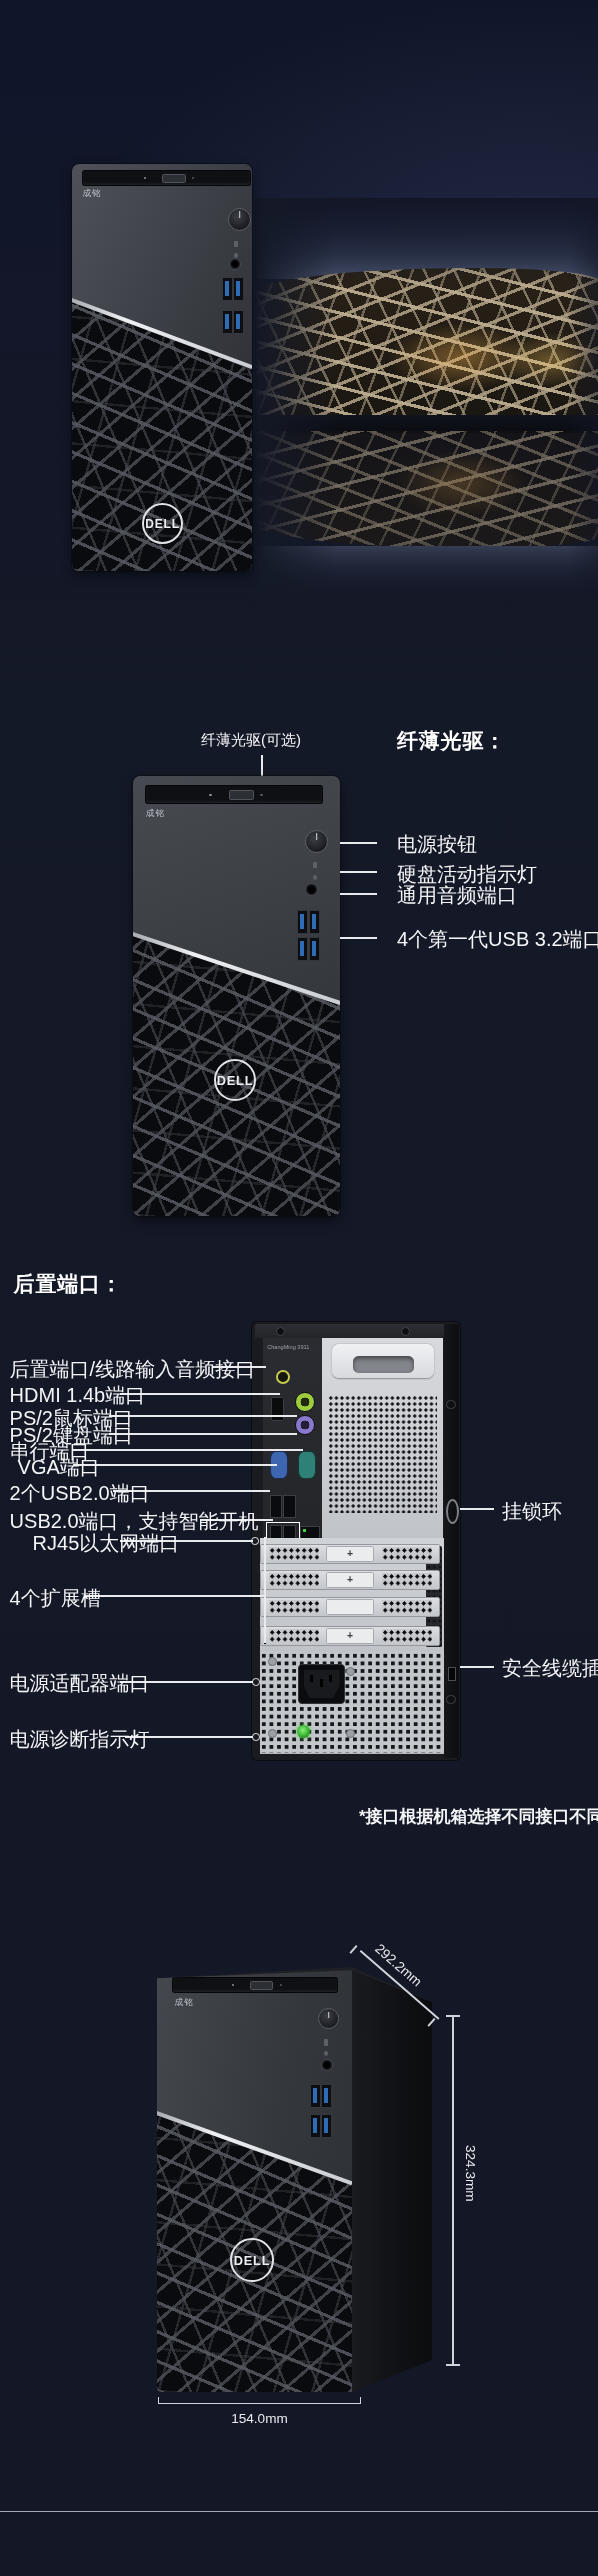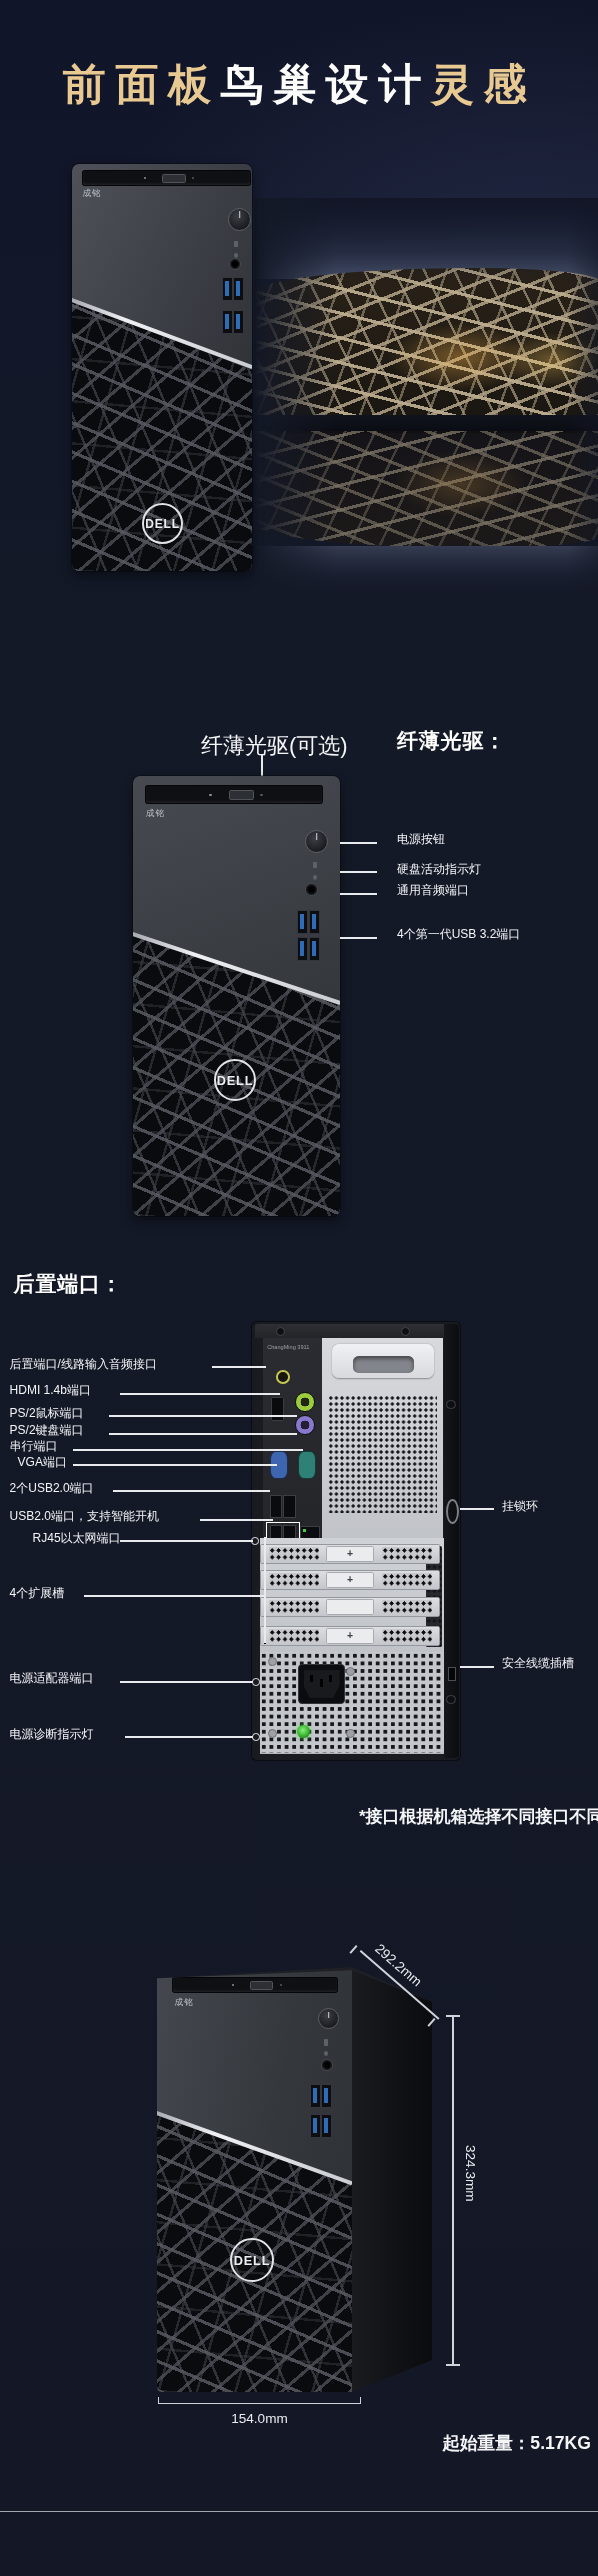--- a/index.html
+++ b/index.html
@@ -63,21 +63,21 @@
   .ind{position:absolute;width:4px;height:6.4px;background:#5d6168;border-radius:0.8px;}
   .jack{position:absolute;border-radius:50%;background:radial-gradient(circle,#000 0 36%,#16181c 60%);border:1.6px solid #45484f;}
   .usb{position:absolute;width:8.8px;height:22.4px;background:#0c0e12;border:0.8px solid #34373d;border-radius:0.8px;}
   .usb::after{content:"";position:absolute;left:2.4px;top:3.2px;width:3.2px;height:14.4px;background:var(--usb);}
   .logo{position:absolute;border:2.4px solid #e0e3e7;border-radius:50%;display:flex;align-items:center;
       justify-content:center;color:#eceef1;font-weight:bold;}
   
   .line{position:absolute;height:1.6px;background:#e8eaee;}
   .vline{position:absolute;width:1.6px;background:#e8eaee;}
   .cdot{position:absolute;width:5.6px;height:5.6px;border:1.6px solid #e8eaee;border-radius:50%;}
-  .lbl{position:absolute;font-size:12px;color:#f4f5f7;white-space:nowrap;}
+  .lbl{position:absolute;font-size:20px;color:#f4f5f7;white-space:nowrap;}
   .heading{position:absolute;font-size:21px;font-weight:bold;color:#fff;white-space:nowrap;letter-spacing:0.8px;}
   .boxtitle{position:absolute;left:11.2px;top:628px;width:230px;height:37px;border:1.6px solid #f0f2f5;
       text-align:center;line-height:37px;font-size:25px;font-weight:bold;letter-spacing:1.6px;white-space:nowrap;}
   .subtitle{position:absolute;left:11.2px;top:684px;font-size:17.6px;color:#f2f3f6;white-space:nowrap;}
   .subtitle b{font-weight:bold;}
   
   .rear{position:absolute;left:252px;top:1322px;width:208px;height:438px;background:#191b20;
       border-radius:4.8px;box-shadow:0 0 0 0.8px #08090c;}
   .rear .topbar{position:absolute;left:3.2px;top:1.6px;width:202px;height:14.4px;border-radius:3.2px 3.2px 0 0;
       background:linear-gradient(#2d2f34,#222428);}
@@ -116,23 +116,20 @@
   .ps2{position:absolute;width:17.6px;height:17.6px;border-radius:50%;border:0.8px solid #101114;}
   
   .dimtxt{position:absolute;font-size:13.6px;color:#e9ebef;white-space:nowrap;}
   .divider{position:absolute;left:0;top:2511px;width:599px;height:0.8px;background:#bcc0c7;opacity:.85;}
 </style>
 </head>
 <body>
 
 <div class="page">
 
-  <div class="h1">
-    <span class="g">前面板</span><span class="w">鸟巢设计</span><span class="g">灵感</span>
-  </div>
 
   <div class="photo">
     <div class="sky"></div>
     <div class="stadium"></div>
     <div class="waterline"></div>
     <div class="reflection"></div>
     <div class="water"></div>
     <div class="fade"></div>
   </div>
 
@@ -150,21 +147,21 @@
     <div class="ind" style="left:162px;top:89px;height:4.8px;border-radius:50%;"></div>
     <div class="jack" style="left:157px;top:94px;width:10.4px;height:10.4px;"></div>
     <div class="usb" style="left:150px;top:113px;"></div>
     <div class="usb" style="left:161px;top:113px;"></div>
     <div class="usb" style="left:150px;top:146px;"></div>
     <div class="usb" style="left:161px;top:146px;"></div>
     <div class="logo" style="left:70px;top:339px;width:37px;height:37px;font-size:12px;letter-spacing:0.8px;">DELL</div>
   </div>
 
 
-  <div class="lbl" style="left:201px;top:731px;font-size:22px;">纤薄光驱(可选)</div>
+  <div class="lbl" style="left:201px;top:731px;font-size:15px;">纤薄光驱(可选)</div>
   <div class="heading" style="left:397px;top:727px;">纤薄光驱：</div>
   <div class="vline" style="left:261px;top:755px;height:21.6px;"></div>
 
   <div class="tower" style="left:133px;top:776px;width:207px;height:440px;background:linear-gradient(160deg,#474a50 0%,#35383d 55%,#2b2d32 100%);">
     <div class="mesh" style="clip-path:polygon(0 159px,100% 228px,100% 100%,0 100%);"></div>
     <div class="stripe" style="left:0;top:156px;width:219px;transform:rotate(18.4deg);"></div>
     <div class="drive" style="left:12px;top:8.8px;width:176px;height:17.6px;">
       <div class="eject"></div>
       <div class="ddot" style="left:36%;"></div>
       <div class="ddot" style="left:65%;background:#55585e;"></div>
@@ -336,19 +333,18 @@
   <div class="dimtxt" style="left:382px;top:1941px;transform:rotate(41deg);transform-origin:0 0;">292.2mm</div>
 
   <div class="vline" style="left:452px;top:2016px;height:349px;background:#cfd3da;"></div>
   <div class="line" style="left:446px;top:2015px;width:13.6px;background:#cfd3da;"></div>
   <div class="line" style="left:446px;top:2364px;width:13.6px;background:#cfd3da;"></div>
   <div class="dimtxt" style="left:463px;top:2145px;writing-mode:vertical-rl;">324.3mm</div>
 
   <div class="abs" style="left:158px;top:2397px;width:203px;height:7.2px;border-left:1.6px solid #cfd3da;border-right:1.6px solid #cfd3da;border-bottom:1.6px solid #cfd3da;box-sizing:border-box;"></div>
   <div class="dimtxt" style="left:158px;top:2411px;width:203px;text-align:center;">154.0mm</div>
 
-  <div class="lbl" style="left:240px;top:2431px;width:351px;text-align:right;font-size:17.6px;font-weight:bold;">起始重量：5.17KG</div>
 
 
   <div class="divider"></div>
 
 </div>
 
 
 </body></html>

